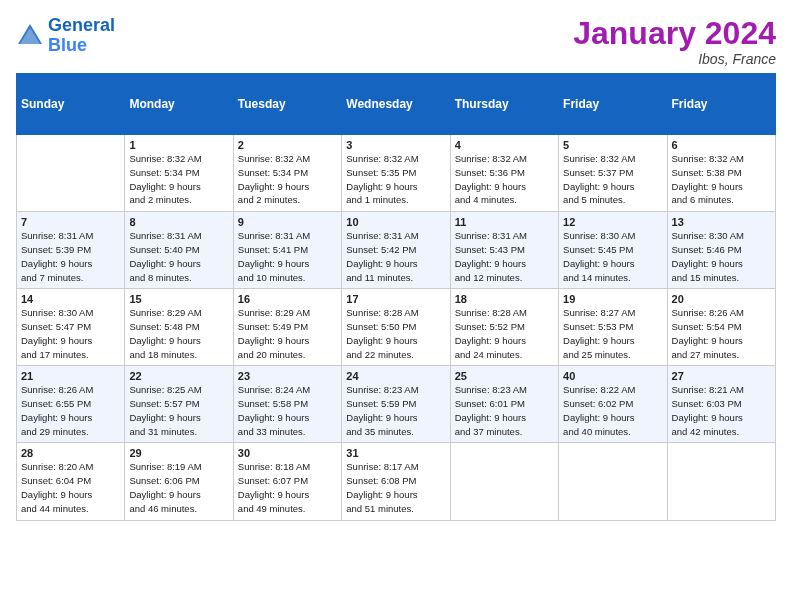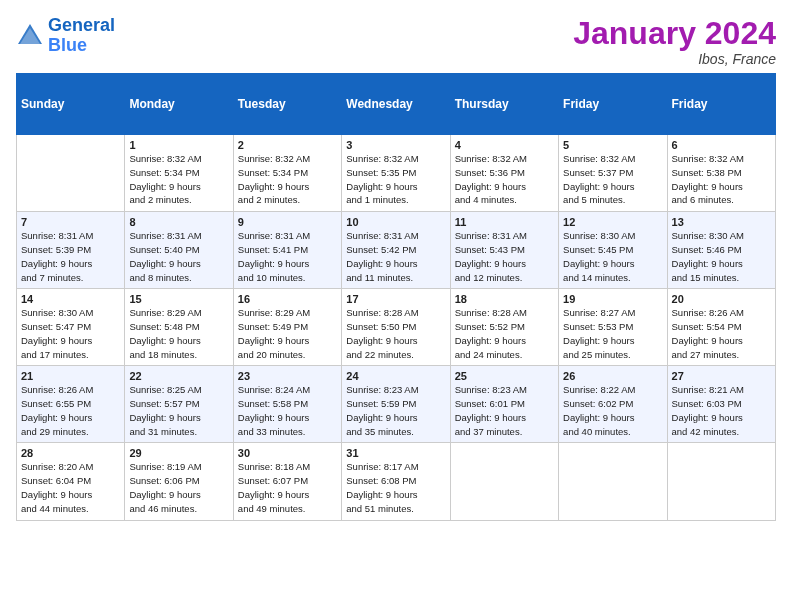--- a/index.html
+++ b/index.html
@@ -354,21 +354,21 @@
           <td>
             <span class="day-num">25</span>
             <div class="day-info">
               <div>Sunrise: 8:23 AM</div>
               <div>Sunset: 6:01 PM</div>
               <div>Daylight: 9 hours</div>
               <div>and 37 minutes.</div>
             </div>
           </td>
           <td>
-            <span class="day-num">26</span>
+            <span class="day-num">40</span>
             <div class="day-info">
               <div>Sunrise: 8:22 AM</div>
               <div>Sunset: 6:02 PM</div>
               <div>Daylight: 9 hours</div>
               <div>and 40 minutes.</div>
             </div>
           </td>
           <td>
             <span class="day-num">27</span>
             <div class="day-info">

